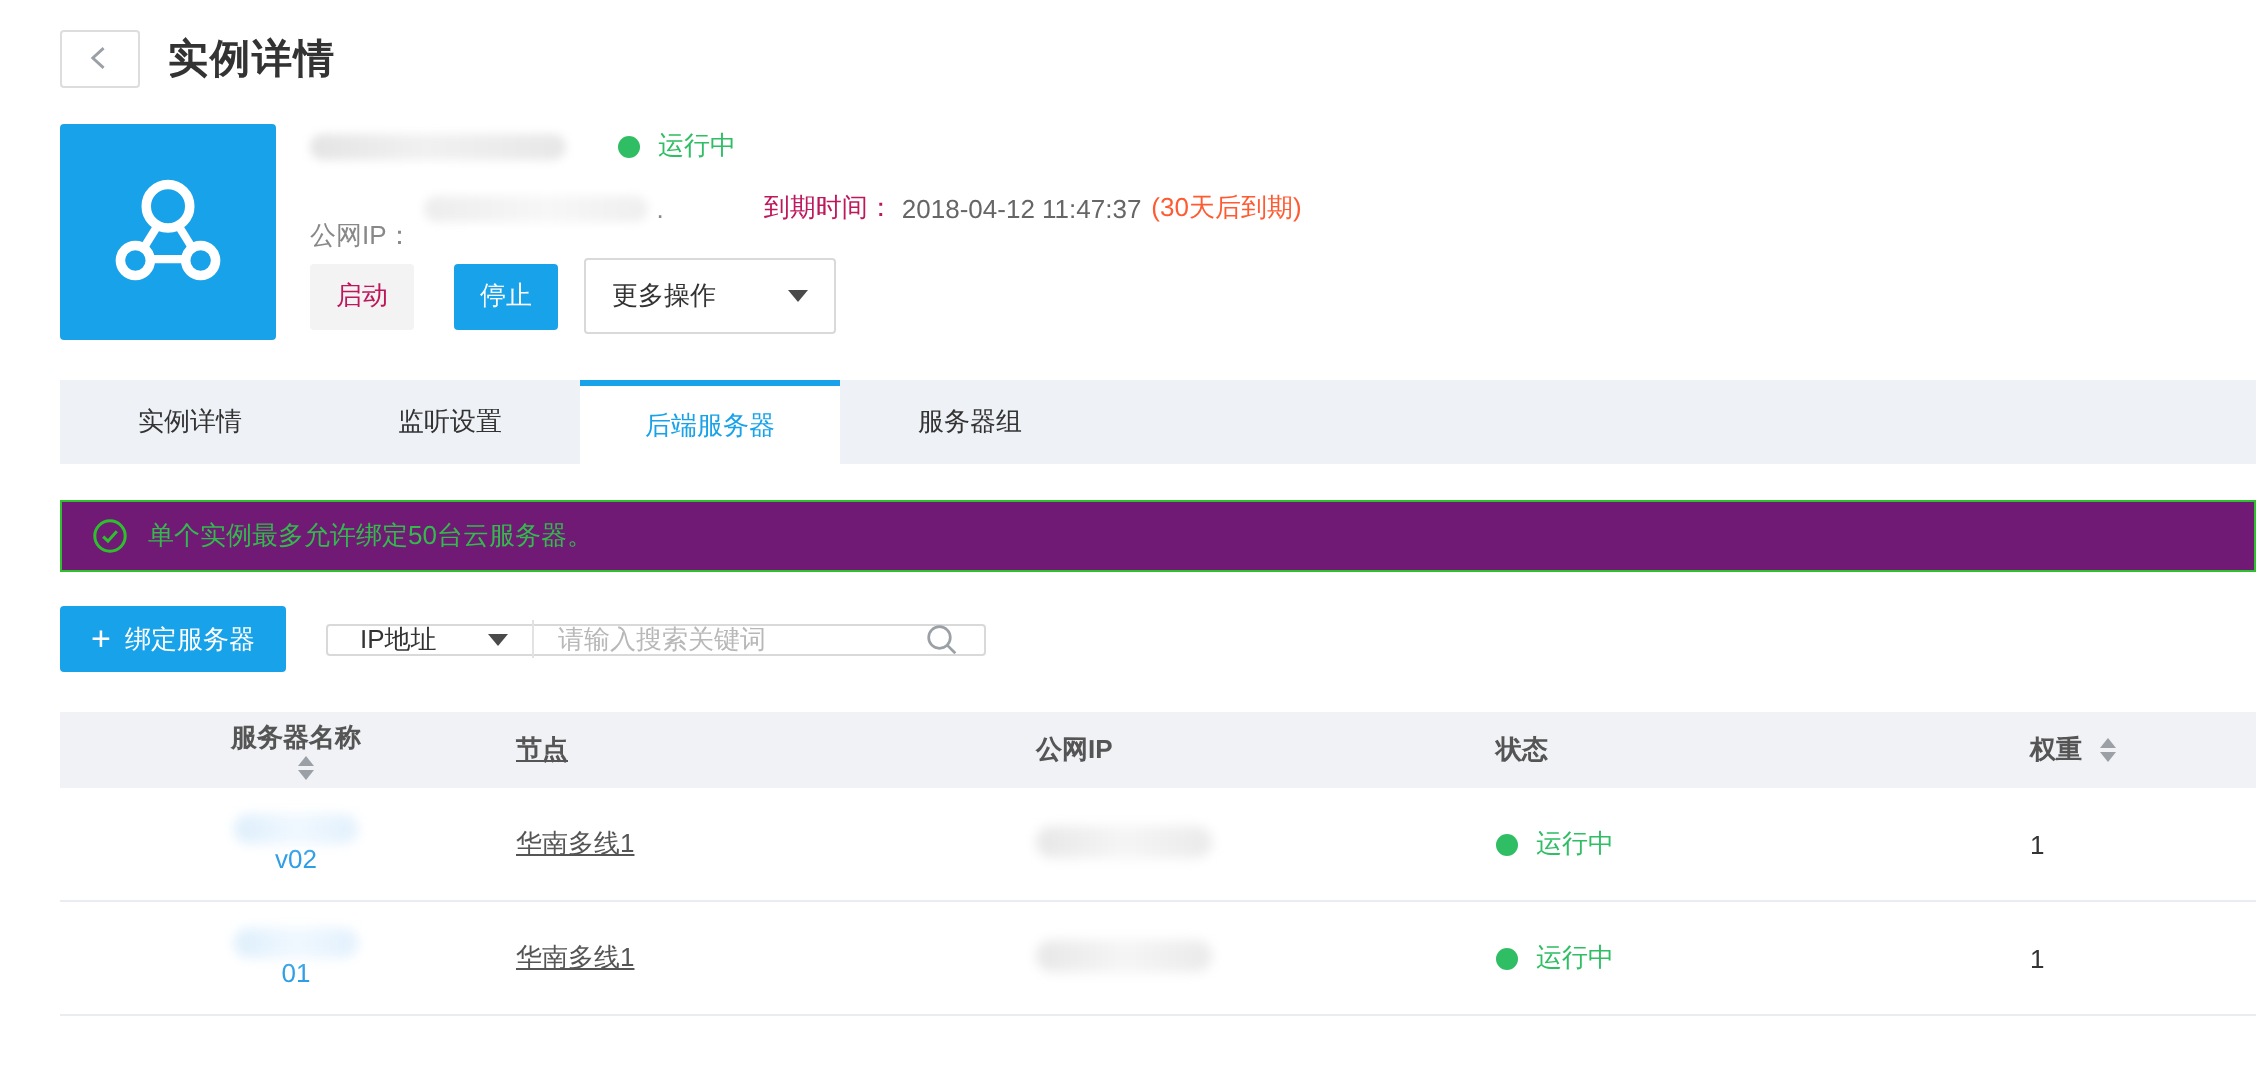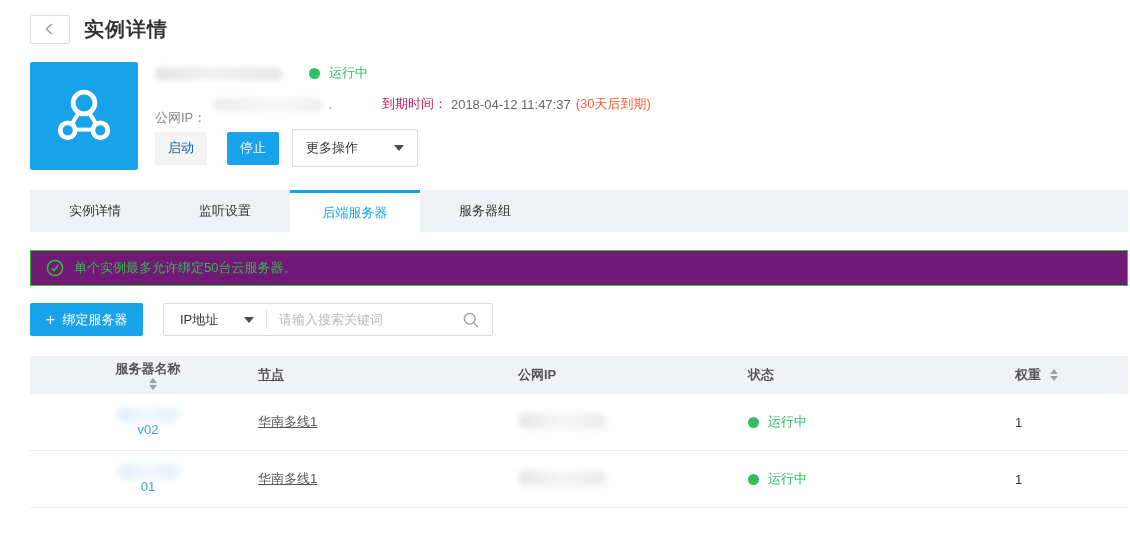--- a/index.html
+++ b/index.html
@@ -26,21 +26,21 @@
   .status-text { color: #2fbe64; margin-left: 9px; }
   .row-b { display: flex; align-items: center; margin-top: 15px; height: 16px; }
   .gray-label { color: #888; margin-top: 28px; }
   .ip-blur { width: 112px; height: 13px; margin-left: 6px; background: linear-gradient(90deg,#ededed,#f7f7f7 55%,#efefef); }
   .ip-dot { color: #888; margin-left: 4px; }
   .expire-label { margin-left: 50px; color: #be185d; }
   .expire-value { color: #666; margin-left: 4px; }
   .expire-warning { color: #ff5b33; margin-left: 5px; }
   .row-c { display: flex; align-items: center; margin-top: 17px; }
   .btn { height: 33px; border-radius: 2px; font-size: 13px; display: flex; align-items: center; justify-content: center; cursor: pointer; }
-  .btn-disabled { width: 52px; background: #f3f3f3; color: #0369a1; border: none; cursor: default; }
+  .btn-disabled { width: 52px; background: #f3f3f3; color: #be185d; border: none; cursor: default; }
   .btn-primary { width: 52px; background: #18a2e9; color: #fff; border: none; margin-left: 20px; text-align: center; }
   .btn-more { width: 126px; background: #fff; border: 1px solid #d9d9d9; color: #333; margin-left: 13px;
               justify-content: space-between; padding: 18px 13px; }
   .caret-down { width: 0; height: 0; border-left: 5px solid transparent; border-right: 5px solid transparent;
                 border-top: 6px solid #4a4a4a; display: inline-block; }
 
   
   .tabs { display: flex; margin-top: 18px; height: 42px; background: #eef1f6; }
   .tab { width: 130px; height: 42px; display: flex; align-items: center; justify-content: center;
          color: #333; cursor: pointer; font-size: 13px; }
@@ -49,21 +49,21 @@
   
   .alert { margin-top: 18px; height: 36px; background: #701a75; border: 1px solid #2cc12c;
            display: flex; align-items: center; padding-left: 15px; }
   .alert-text { color: #33b94c; margin-left: 10px; }
 
   
   .toolbar { display: flex; margin-top: 17px; height: 33px; align-items: center; }
   .bind-btn { width: 113px; height: 33px; background: #18a2e9; color: #fff; border: none; border-radius: 2px;
               display: flex; align-items: center; justify-content: center; cursor: pointer; font-size: 13px; }
   .plus { font-size: 17px; margin-right: 7px; font-weight: normal; line-height: 1; }
-  .search-group { display: flex; align-items: center; height: 33px; width: 330px; margin-left: 20px;
+  .search-group { display: flex; align-items: center; height: 16px; width: 330px; margin-left: 20px;
                   border: 1px solid #d9d9d9; border-radius: 2px; background: #fff; }
   .filter-select { display: flex; align-items: center; justify-content: space-between; width: 102px;
                    padding: 0 12px 0 16px; cursor: pointer; height: 100%; }
   .filter-caret { width: 0; height: 0; border-left: 5px solid transparent; border-right: 5px solid transparent;
                   border-top: 6px solid #4a4a4a; }
   .search-sep { width: 1px; height: 19px; background: #e2e2e2; }
   .search-input { flex: 1; border: none; outline: none; height: 100%; padding: 0 10px 0 12px; font-size: 13px;
                   font-family: "Liberation Sans", "DejaVu Sans", sans-serif; color: #333; min-width: 0; background: transparent; }
   .search-input::placeholder { color: #b8b8b8; }
   .search-icon-btn { padding: 0 12px 0 4px; display: flex; align-items: center; cursor: pointer; height: 100%; }

